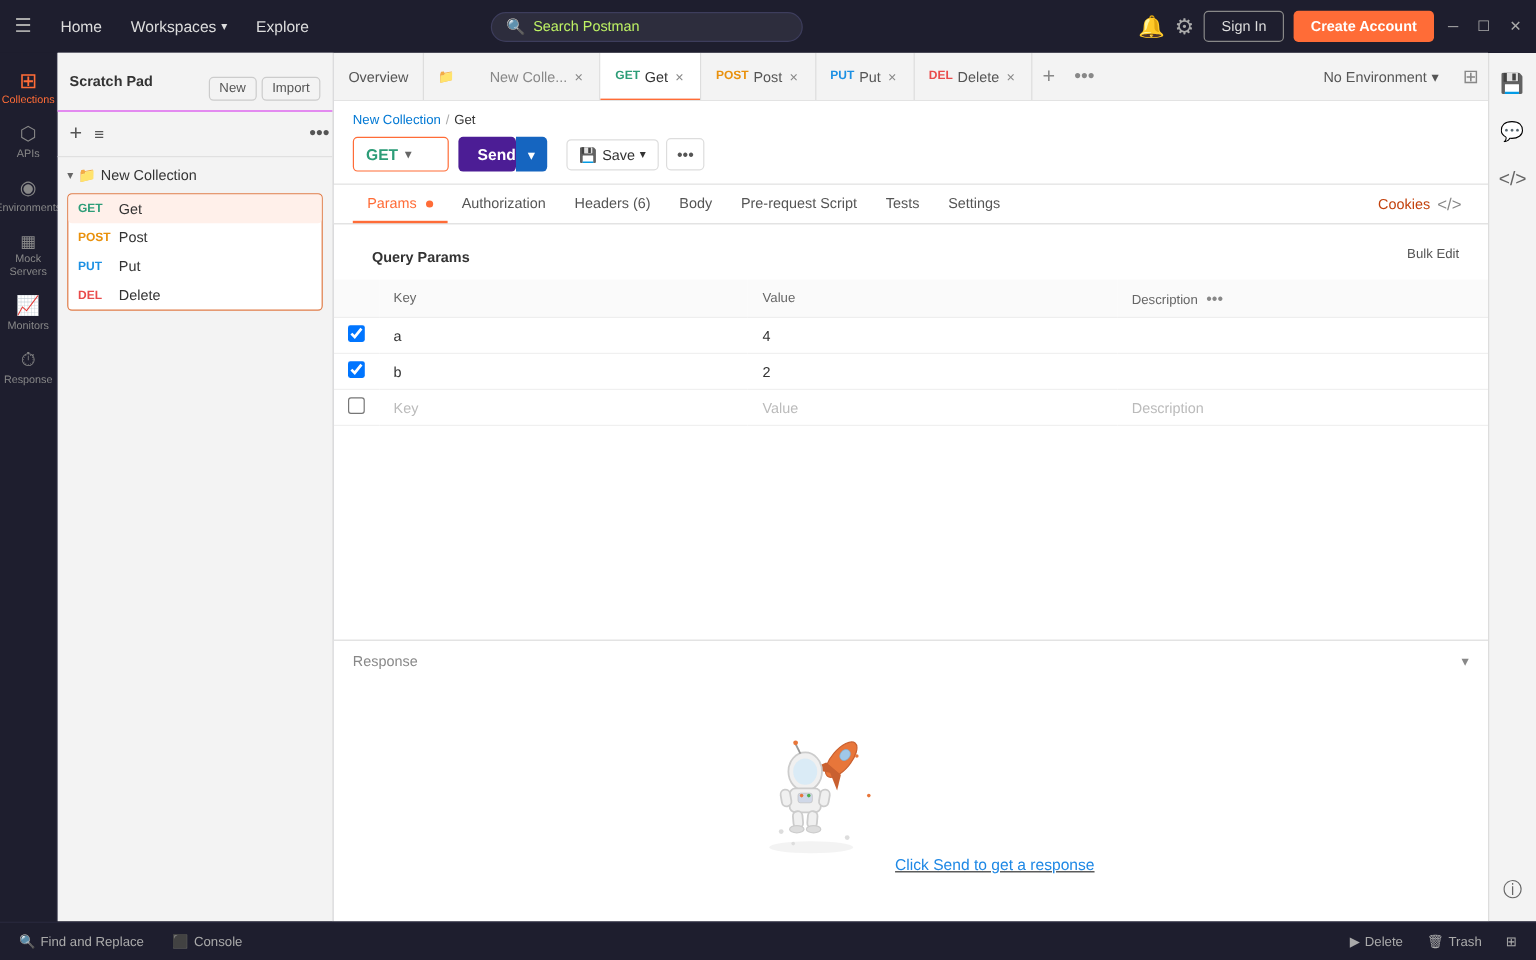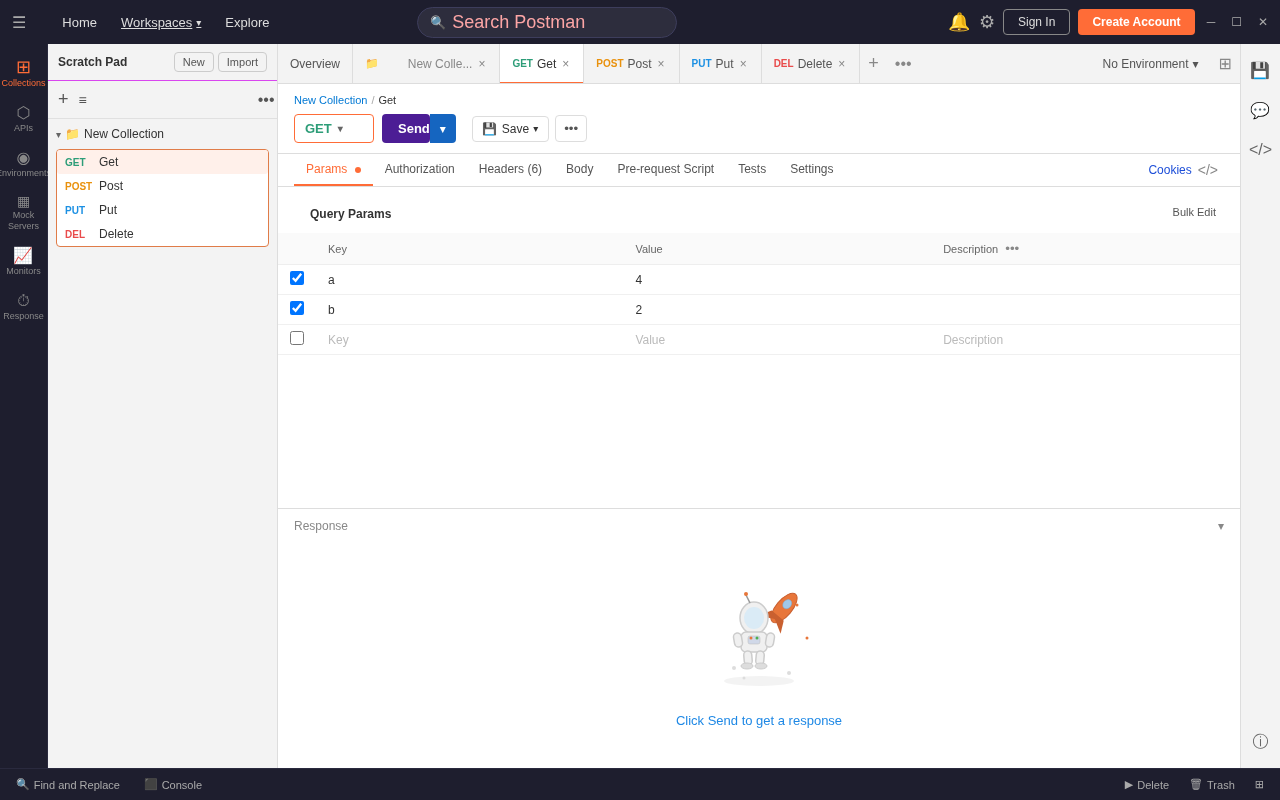--- a/index.html
+++ b/index.html
@@ -1,21 +1,21 @@
 <!DOCTYPE html>
 <html><head>
   <meta charset="utf-8">
   <style>
     * { box-sizing: border-box; margin: 0; padding: 0; }
     body { font-family: -apple-system, BlinkMacSystemFont, 'Segoe UI', sans-serif; font-size: 12px; background: #1a1a2e; color: #333; overflow: hidden; height: 800px; width: 1280px; }
 
     
     .topbar { display: flex; align-items: center; background: #1e1e2e; height: 44px; padding: 0 8px; gap: 8px; color: #ccc; flex-shrink: 0; }
-    .topbar-nav { display: flex; align-items: center; gap: 4px; margin-left: 16px; }
-    .workspaces-btn { display: flex; align-items: center; gap: 4px; color: #ddd; font-size: 13px; cursor: pointer; padding: 4px 8px; border-radius: 4px; text-decoration: underline; }
+    .topbar-nav { display: flex; align-items: center; gap: 4px; margin-left: 4px; }
+    .workspaces-btn { display: flex; align-items: center; gap: 4px; color: #ddd; font-size: 13px; cursor: pointer; padding: 4px 8px; border-radius: 4px; }
     .search-bar { display: flex; align-items: center; background: #2d2d3d; border-radius: 20px; padding: 4px 12px; gap: 6px; flex: 1; max-width: 260px; margin: 0 auto; cursor: pointer; border: 1px solid #3d3d5c; }
     .search-bar span { color: #888; font-size: 12px; }
     .topbar-actions { display: flex; align-items: center; gap: 8px; margin-left: auto; }
     .sign-in-btn { background: transparent; border: 1px solid #888; color: #ddd; padding: 5px 14px; border-radius: 4px; cursor: pointer; font-size: 12px; }
     .create-account-btn { background: #ff6c37; border: none; color: white; padding: 6px 14px; border-radius: 4px; cursor: pointer; font-size: 12px; font-weight: 600; }
     .hamburger-icon { color: #aaa; cursor: pointer; font-size: 16px; padding: 4px; }
 
     
     .main-layout { display: flex; height: calc(800px - 44px - 32px); }
 
@@ -24,21 +24,21 @@
     .sidebar-icon-item { display: flex; flex-direction: column; align-items: center; padding: 6px 4px; border-radius: 4px; cursor: pointer; color: #888; gap: 2px; width: 44px; }
     .sidebar-icon-item.active { color: #ff6c37; }
     .sidebar-icon-item .icon { font-size: 18px; line-height: 1; }
     .sidebar-icon-item .label { font-size: 9px; text-align: center; line-height: 1.2; }
 
     
     .left-panel { width: 230px; background: #f3f3f3; border-right: 1px solid #ddd; display: flex; flex-direction: column; flex-shrink: 0; }
     .left-panel-header { display: flex; align-items: center; justify-content: space-between; padding: 8px 10px; background: #f3f3f3; border-bottom: 1px solid #d946ef; }
     .scratch-pad-title { font-weight: 600; font-size: 12px; color: #333; }
     .panel-header-actions { display: flex; gap: 4px; }
-    .panel-btn { background: none; border: 1px solid #ccc; border-radius: 4px; padding: 3px 8px; font-size: 11px; cursor: pointer; color: #555; }
+    .panel-btn { background: none; border: 1px solid #ccc; border-radius: 4px; padding: 3px 8px; font-size: 11px; cursor: pointer; color: #555; margin-top: 12px; }
 
     .collections-toolbar { display: flex; align-items: center; padding: 6px 8px; gap: 6px; border-bottom: 1px solid #e0e0e0; }
     .collections-toolbar button { background: none; border: none; cursor: pointer; color: #555; padding: 2px; border-radius: 3px; font-size: 14px; }
     .collections-search { flex: 1; border: none; background: none; font-size: 12px; outline: none; color: #333; }
     .collection-folder { display: flex; align-items: center; gap: 4px; padding: 4px 8px; cursor: pointer; font-size: 12px; color: #333; }
     .collection-folder .arrow { font-size: 10px; color: #666; }
     .collection-folder .folder-icon { color: #666; }
 
     
     .request-list { border: 1px solid #e07c48; border-radius: 4px; margin: 4px 8px; background: white; }
@@ -77,42 +77,42 @@
     .url-input { flex: 1; border: 1px solid #ff6c37; border-radius: 4px; padding: 7px 10px; font-size: 13px; color: #333; outline: none; }
     .send-btn { background: #4c1d95; color: white; border: none; border-radius: 4px; padding: 7px 0 7px 16px; font-size: 13px; font-weight: 600; cursor: pointer; display: flex; align-items: center; }
     .send-btn-arrow { background: #1565c0; color: white; border: none; border-radius: 0 4px 4px 0; padding: 7px 10px; cursor: pointer; font-size: 12px; }
     .save-btn { display: flex; align-items: center; gap: 4px; background: white; border: 1px solid #ddd; border-radius: 4px; padding: 5px 10px; font-size: 12px; cursor: pointer; color: #333; }
 
     
     .request-tabs { display: flex; align-items: center; border-bottom: 1px solid #ddd; padding: 0 16px; background: white; flex-shrink: 0; }
     .req-tab { padding: 8px 12px; cursor: pointer; font-size: 12px; color: #555; border-bottom: 2px solid transparent; position: relative; }
     .req-tab.active { color: #ff6c37; border-bottom-color: #ff6c37; font-weight: 500; }
     .req-tab .dot { display: inline-block; width: 6px; height: 6px; background: #ff6c37; border-radius: 50%; margin-left: 4px; vertical-align: middle; }
-    .req-tab-right { margin-left: auto; color: #1d4ed8; font-size: 12px; cursor: pointer; padding: 8px 0; }
+    .req-tab-right { margin-left: auto; color: #c2410c; font-size: 12px; cursor: pointer; padding: 8px 0; }
 
     
     .params-section { flex: 1; overflow-y: auto; }
     .query-params-label { font-size: 12px; font-weight: 600; color: #333; padding: 12px 16px 8px; }
     .params-table { width: 100%; border-collapse: collapse; }
     .params-table th { text-align: left; padding: 6px 12px; font-size: 11px; color: #666; font-weight: 500; border-bottom: 1px solid #eee; background: #fafafa; }
     .params-table td { padding: 6px 12px; border-bottom: 1px solid #f0f0f0; font-size: 12px; vertical-align: middle; }
     .params-table input[type=checkbox] { width: 14px; height: 14px; cursor: pointer; }
     .param-key { color: #333; }
     .param-value { color: #333; }
     .bulk-edit-btn { float: right; font-size: 11px; color: #555; cursor: pointer; padding: 4px 8px; }
     .more-btn-sm { background: none; border: none; cursor: pointer; color: #888; padding: 2px 4px; }
 
     
     .response-section { border-top: 1px solid #ddd; background: white; padding: 0; flex-shrink: 0; }
     .response-header { display: flex; align-items: center; padding: 10px 16px; cursor: pointer; }
     .response-label { font-size: 12px; color: #888; font-weight: 500; }
     .response-arrow { margin-left: auto; color: #888; font-size: 12px; }
 
     
-    .empty-response { display: flex; flex-direction: column; align-items: center; justify-content: center; padding: 40px 20px; }
+    .empty-response { display: flex; flex-direction: row; align-items: flex-end; justify-content: center; padding: 40px 20px; text-decoration: underline; }
     .astronaut-svg { width: 140px; height: 120px; }
     .empty-response-text { font-size: 13px; color: #1e88e5; margin-top: 10px; cursor: pointer; }
 
     
     .bottom-bar { display: flex; align-items: center; background: #1e1e2e; height: 32px; padding: 0 12px; color: #aaa; font-size: 11px; gap: 16px; flex-shrink: 0; border-top: 1px solid #2a2a3e; }
     .bottom-bar-item { display: flex; align-items: center; gap: 4px; cursor: pointer; padding: 0 4px; }
     .bottom-bar-right { margin-left: auto; display: flex; gap: 12px; }
 
     
     .right-sidebar { width: 40px; background: #f3f3f3; border-left: 1px solid #ddd; display: flex; flex-direction: column; align-items: center; padding-top: 8px; gap: 4px; flex-shrink: 0; }
@@ -131,21 +131,21 @@
   <div class="topbar">
     <span class="hamburger-icon">☰</span>
     <a class="topbar-nav" style="color:#ddd;font-size:13px;text-decoration:none;padding:4px 8px;border-radius:4px;">Home</a>
     <div class="workspaces-btn">
       <span>Workspaces</span>
       <span style="font-size:10px;">▾</span>
     </div>
     <a style="color:#ddd;font-size:13px;text-decoration:none;padding:4px 8px;border-radius:4px;cursor:pointer;">Explore</a>
     <div class="search-bar" style="margin:0 auto;">
       <span style="color:#888;font-size:13px;">🔍</span>
-      <span style="color:#fca5a5;font-size:18px;">Search Postman</span>
+      <span style="color:#bef264;font-size:12px;">Search Postman</span>
     </div>
     <div class="topbar-actions">
       <span style="color:#ff6c37;font-size:18px;cursor:pointer;">🔔</span>
       <span style="color:#aaa;font-size:18px;cursor:pointer;">⚙</span>
       <button class="sign-in-btn">Sign In</button>
       <button class="create-account-btn">Create Account</button>
       <span style="color:#aaa;cursor:pointer;padding:0 4px;">─</span>
       <span style="color:#aaa;cursor:pointer;padding:0 4px;">☐</span>
       <span style="color:#aaa;cursor:pointer;padding:0 4px;">✕</span>
     </div>

